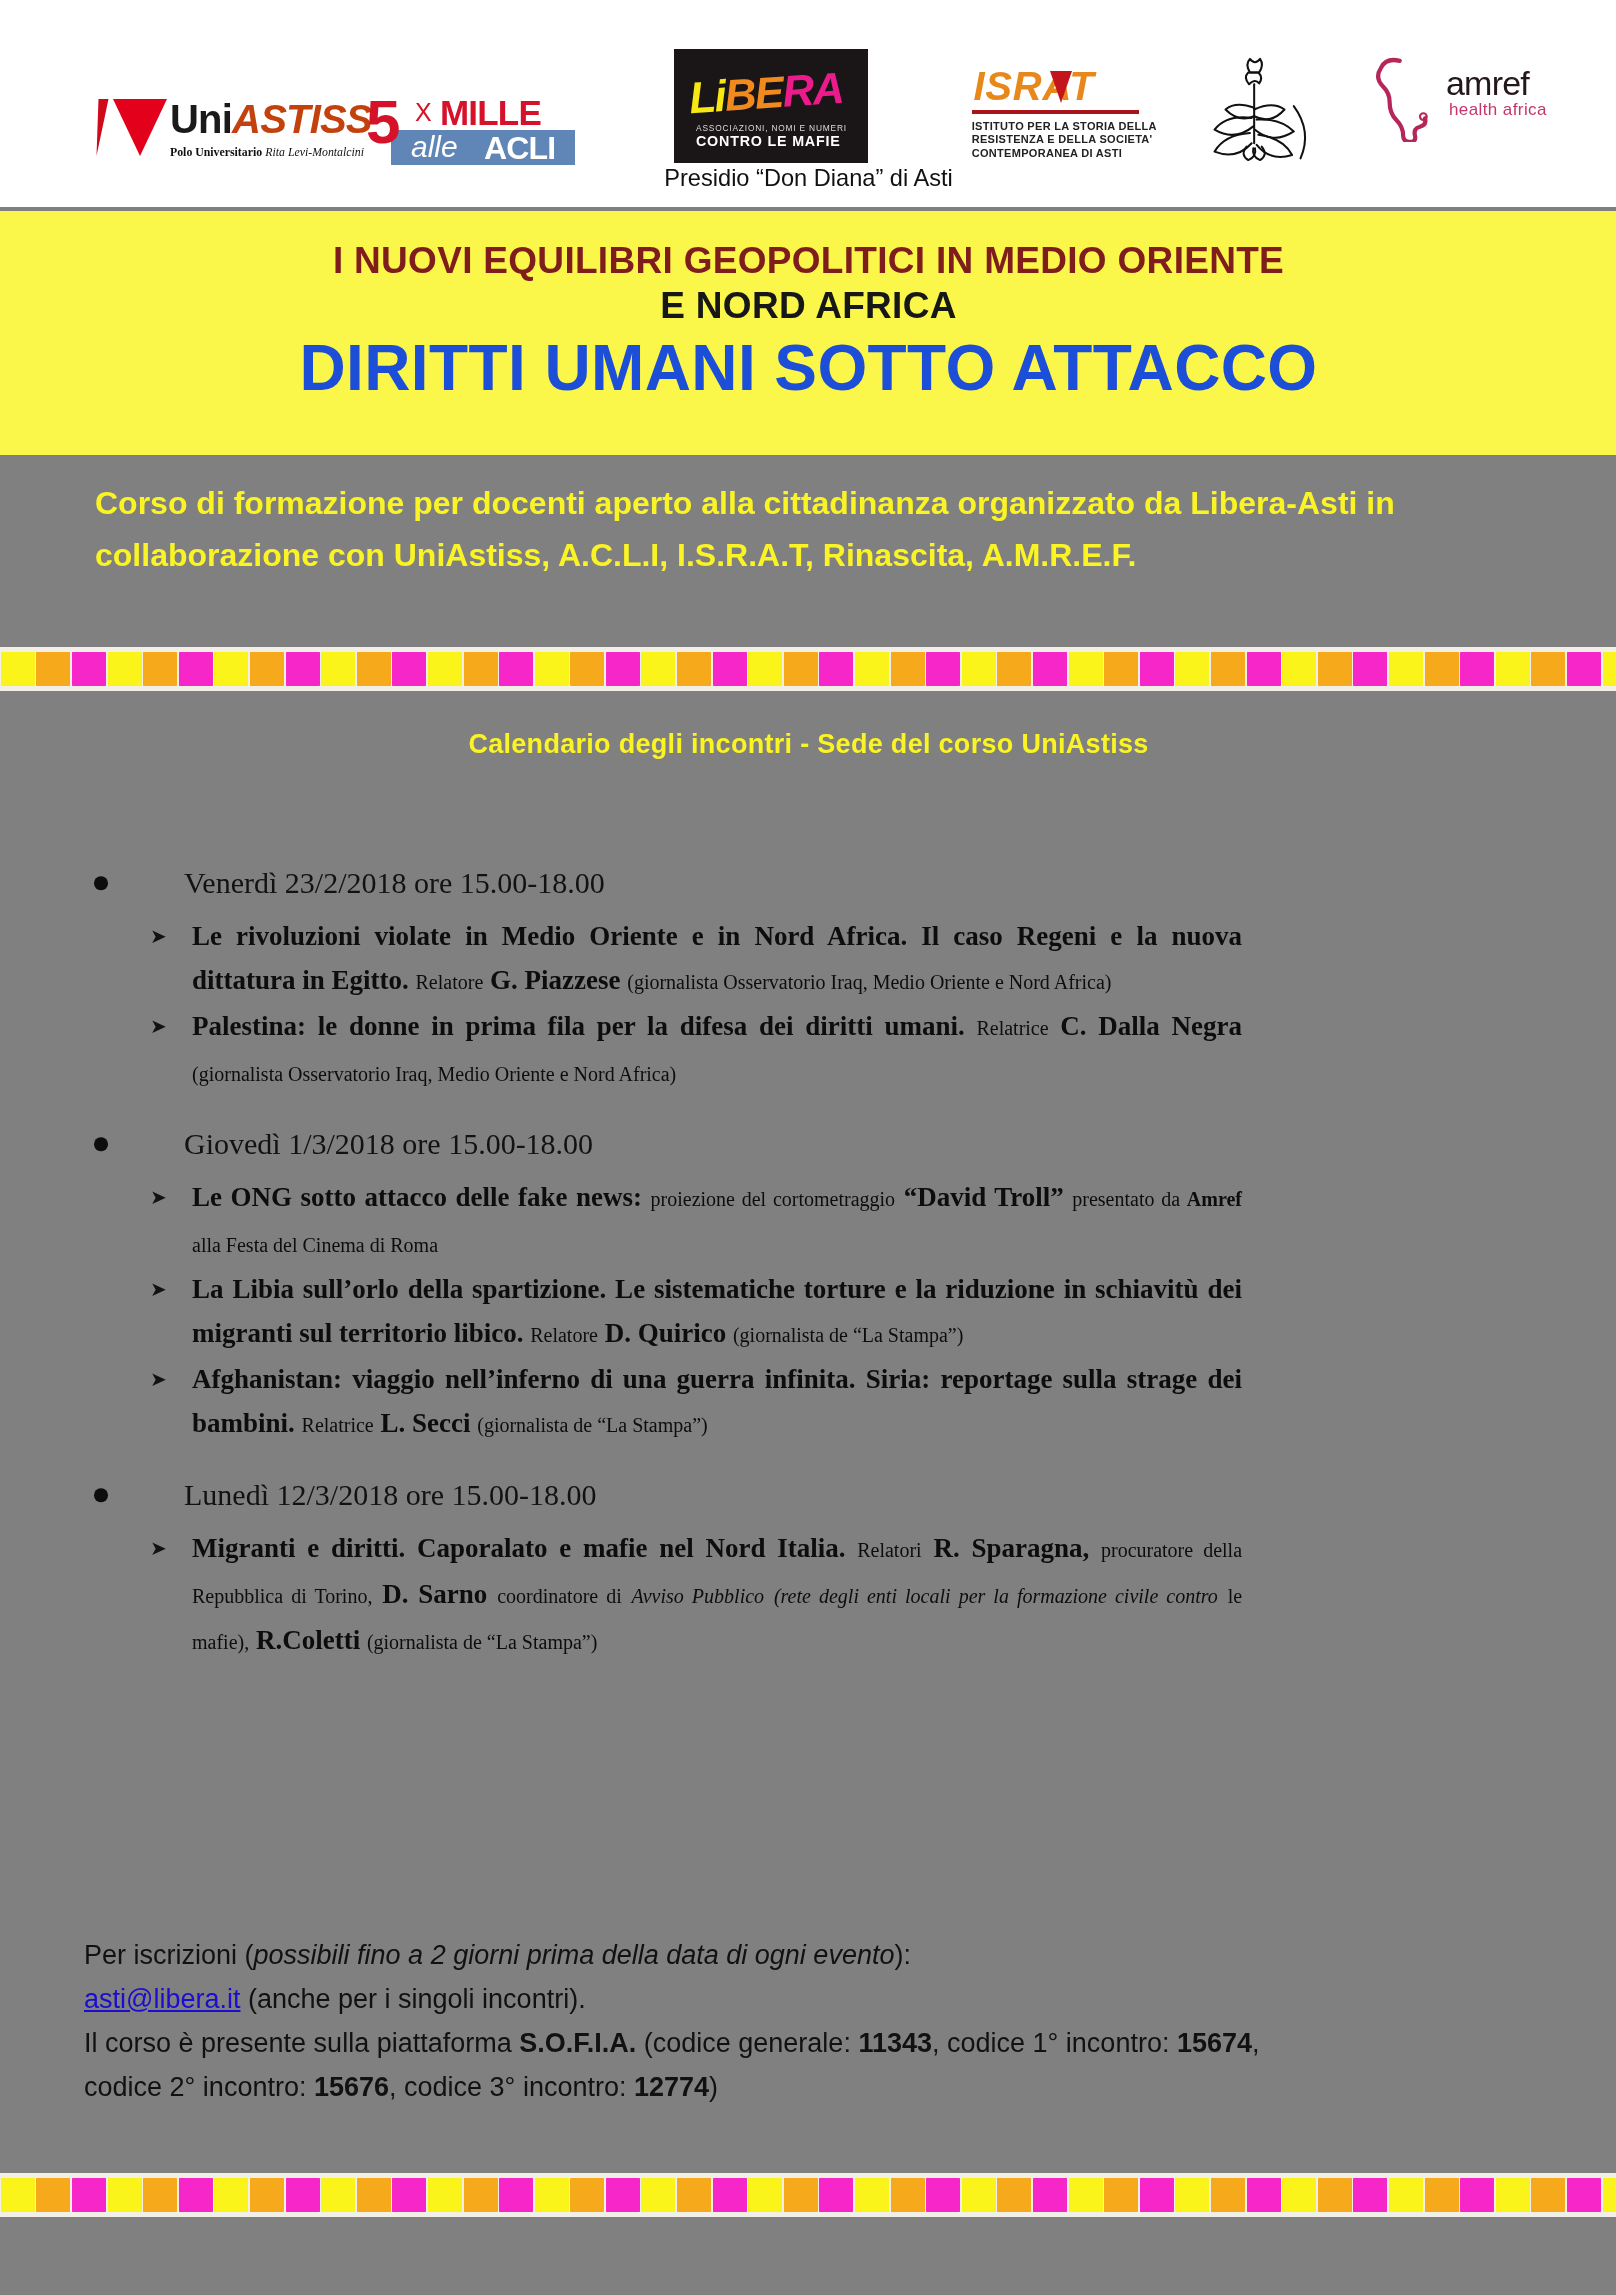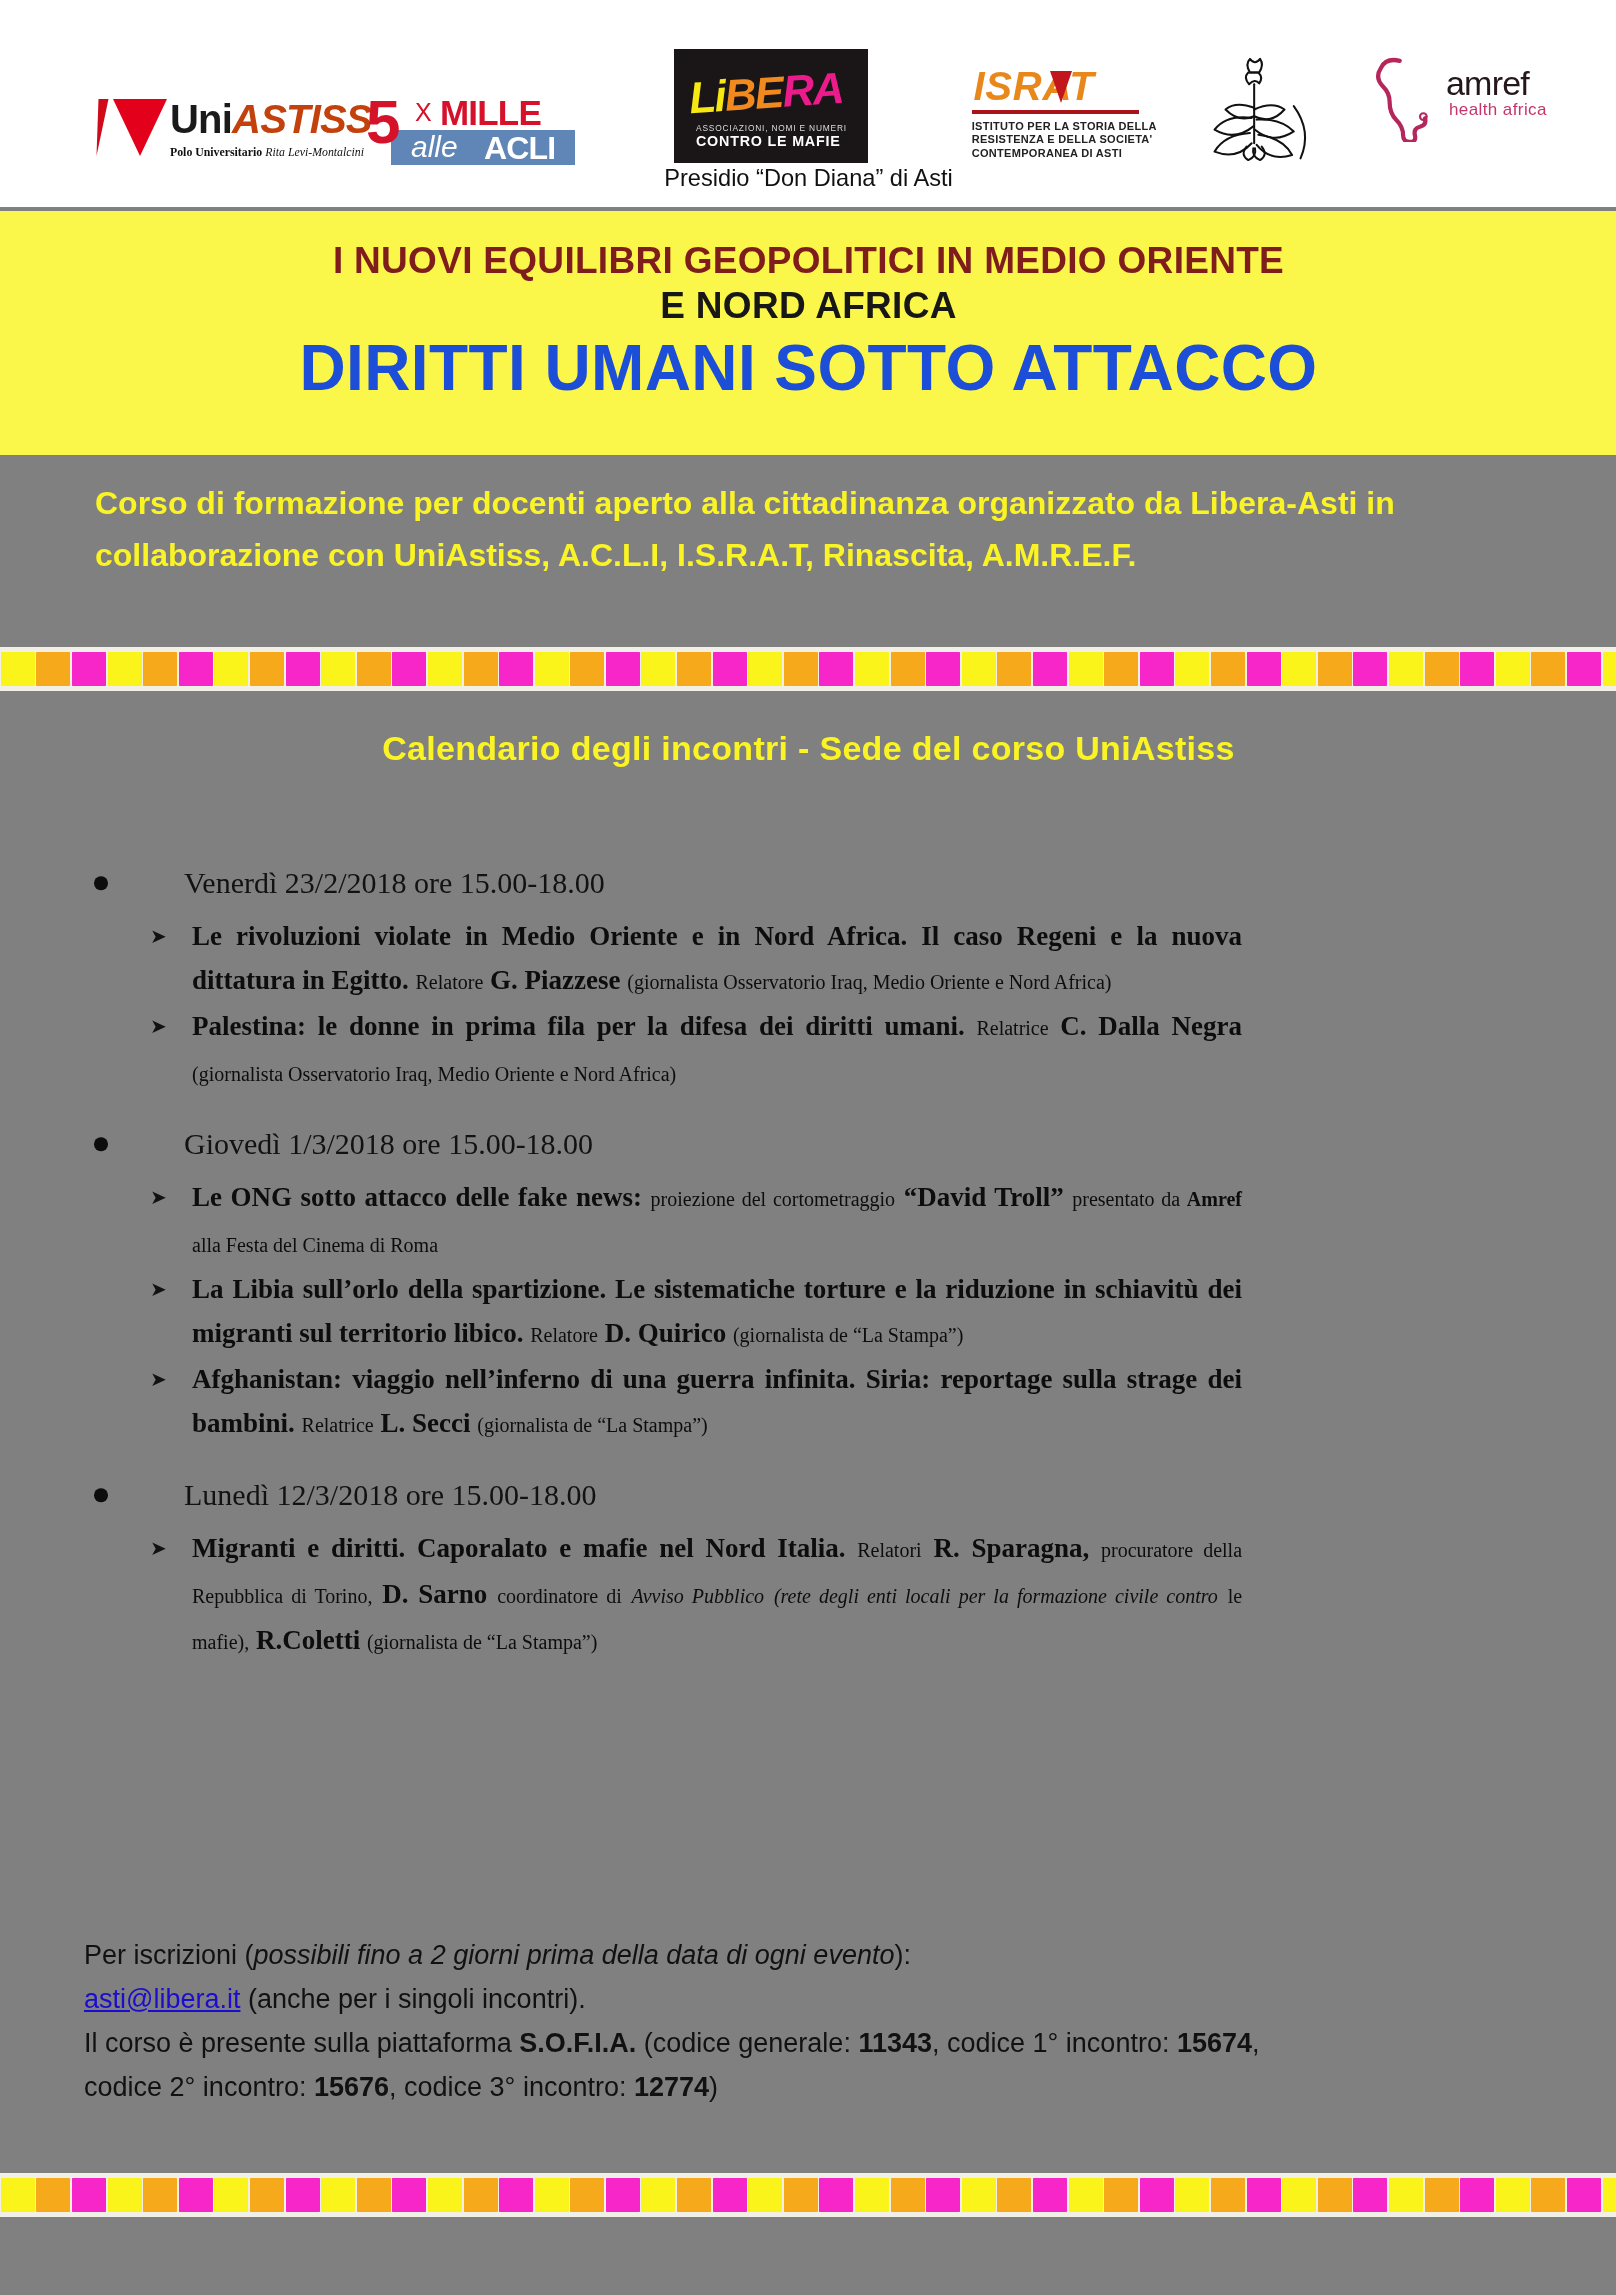--- a/index.html
+++ b/index.html
@@ -111,21 +111,21 @@
     display:flex; align-items:center;
     background:#f2f0e6;
   }
   .cb-top{ top:647px; }
   .cb-bottom{ top:2173px; }
   .cb-cell{ flex:0 0 auto; width:34px; height:34px; margin:0 0.8px; border-radius:0.8px; }
 
   
   .cal-heading{
     position:absolute; left:0; top:729px; width:1617px; text-align:center;
-    color:#fbf425; font-size:34px; font-weight:bold; letter-spacing:0.3px;
+    color:#fbf425; font-size:27px; font-weight:bold; letter-spacing:0.3px;
   }
 
   
   .events{ position:absolute; left:0; top:857px; width:1339px; color:#0d0d0d;font-family:Liberation Serif, serif; }
   .event{ margin-bottom:22px; }
   .ev-date{
     position:relative; padding-left:184px; font-size:30px; line-height:52px;
     color:#121212;
   }
   .ev-date .bullet{

